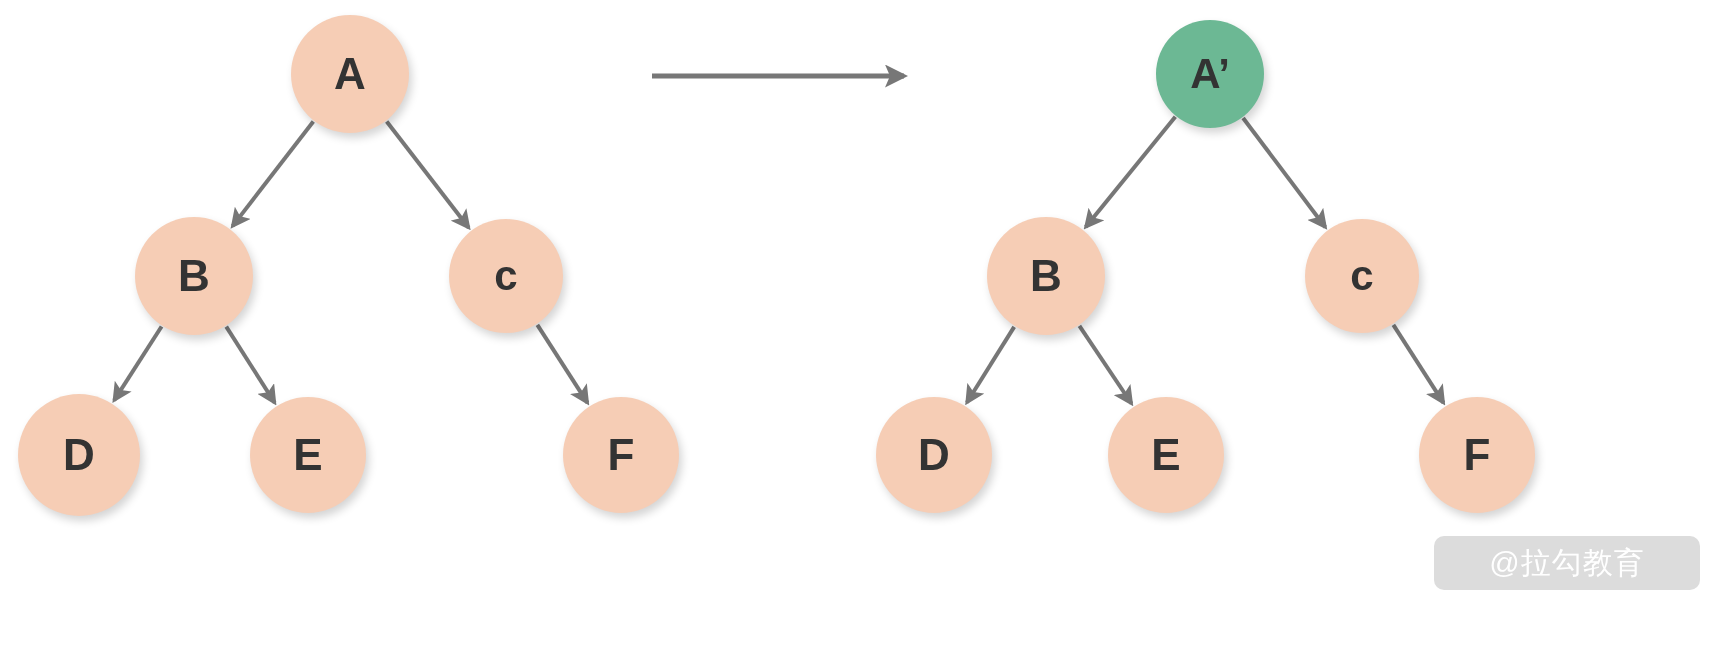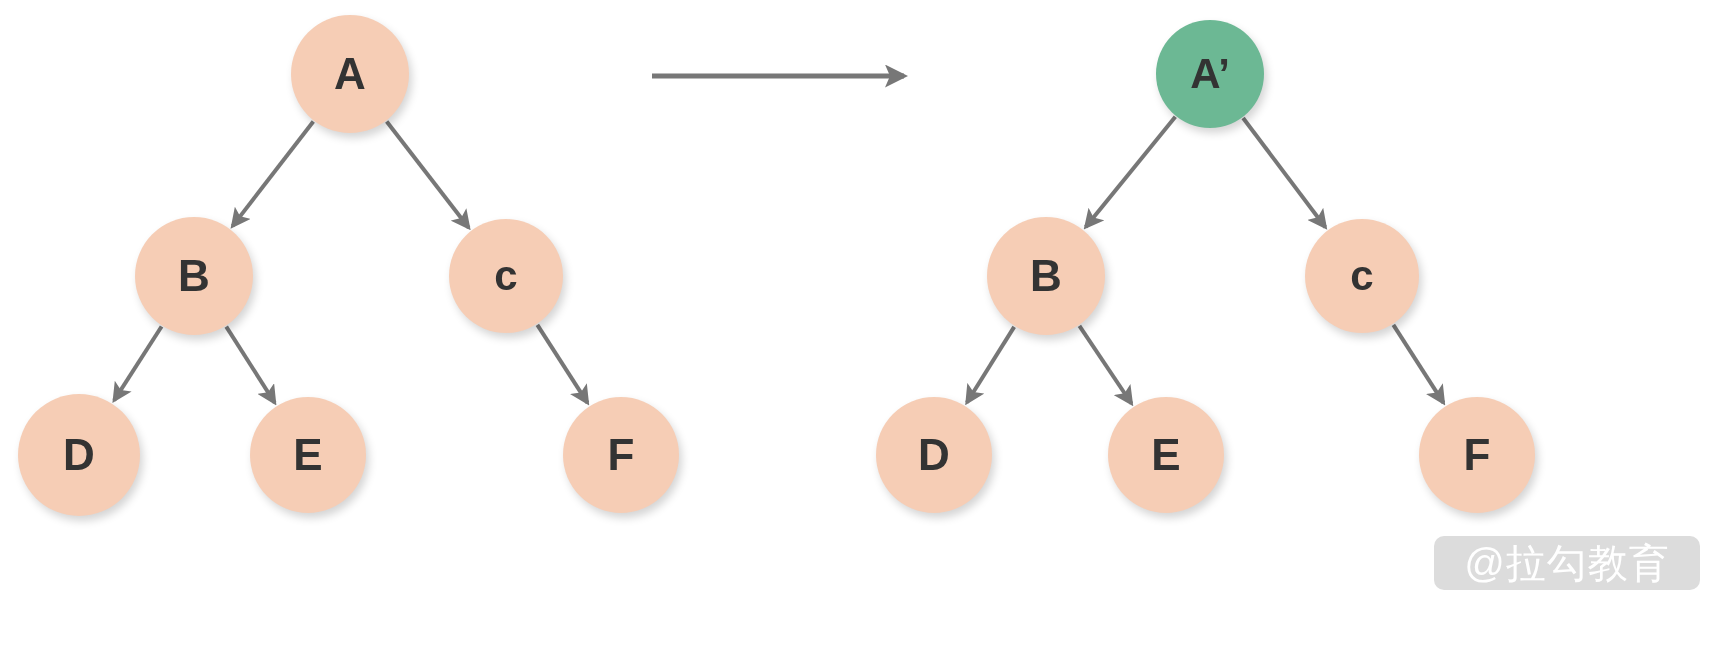--- a/index.html
+++ b/index.html
@@ -46,21 +46,21 @@
   }
   .watermark {
     position: absolute;
     display: flex;
     align-items: center;
     justify-content: center;
     border-radius: 10px;
     background: #dcdcdc;
     color: #ffffff;
     font-family: "Liberation Sans", sans-serif;
-    font-size: 40px;
+    font-size: 30px;
     letter-spacing: 1px;
     user-select: none;
   }
 </style>
 </head>
 <body>
 
 <div id="canvas">
 
   <svg class="edges" viewBox="0 0 1715 665" xmlns="http://www.w3.org/2000/svg">

